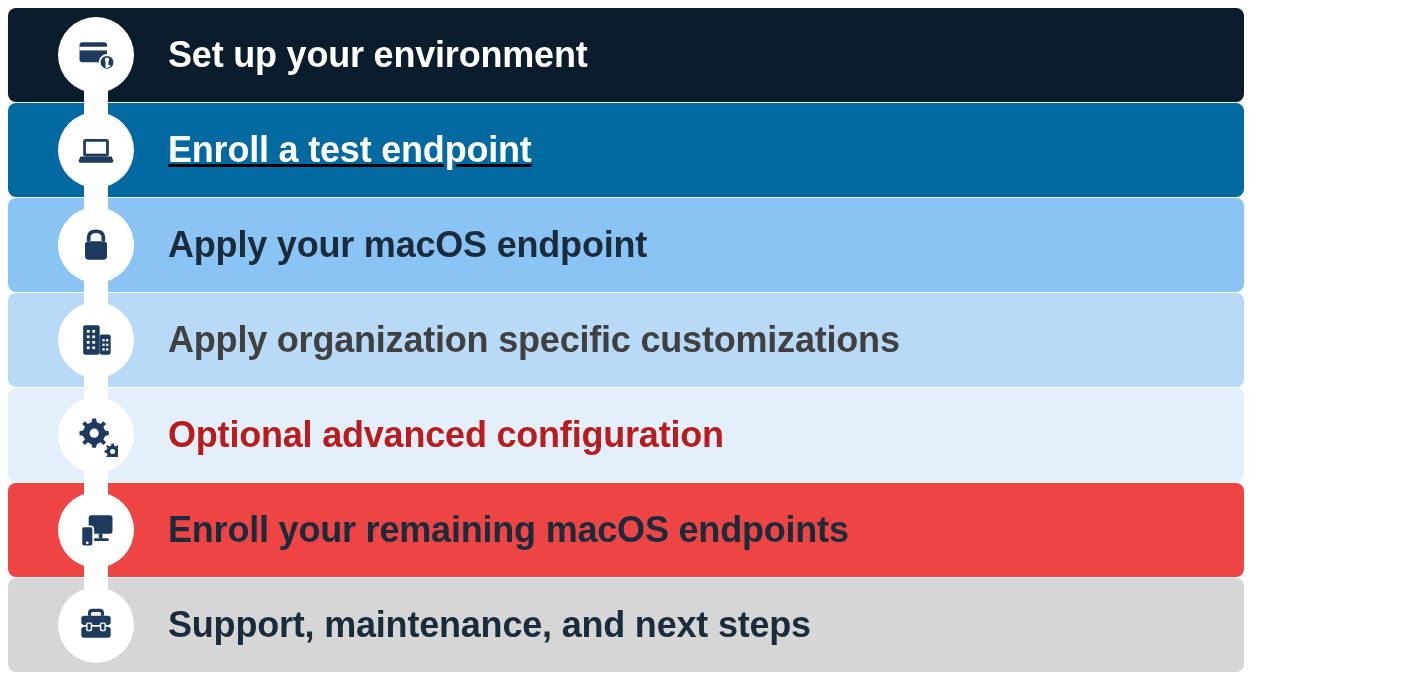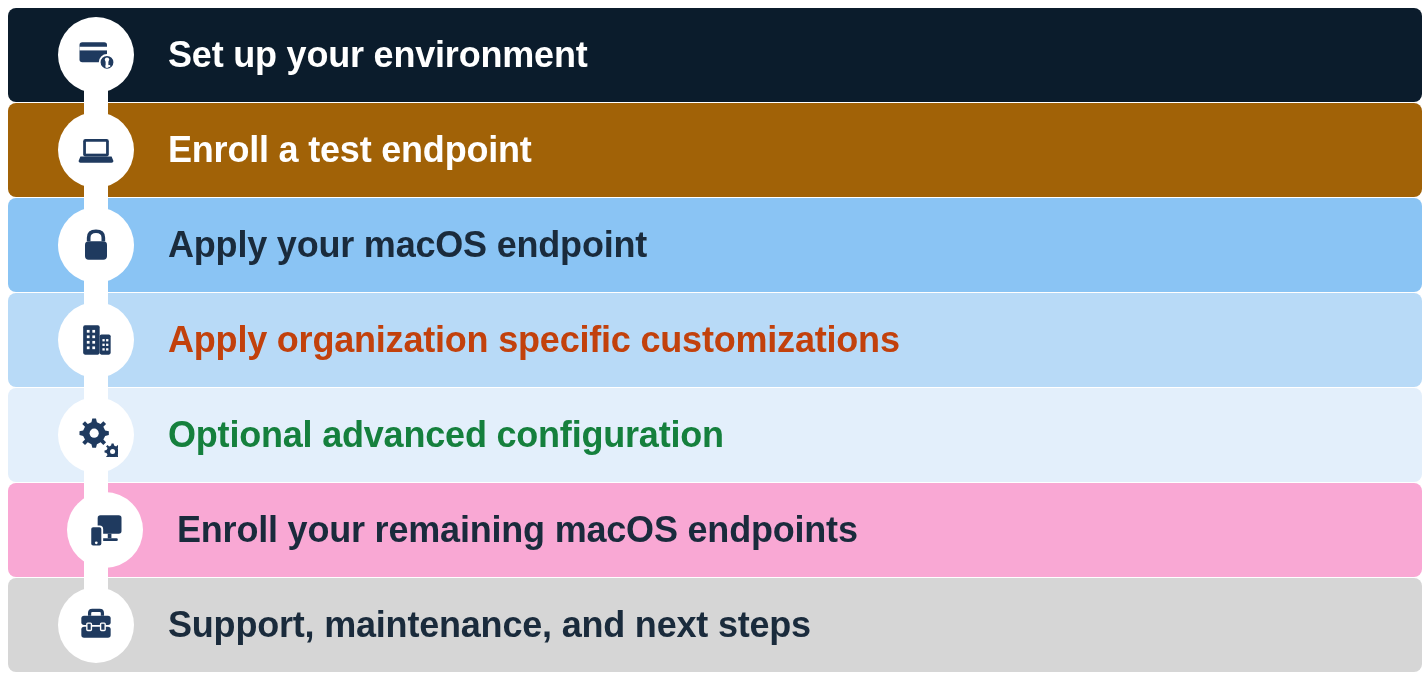--- a/index.html
+++ b/index.html
@@ -7,21 +7,21 @@
       padding: 0;
       box-sizing: border-box;
     }
     body {
       font-family: 'Segoe UI', -apple-system, BlinkMacSystemFont, sans-serif;
       padding: 8px;
       background: #fff;
     }
     .steps-container {
       position: relative;
-      width: 1414px;
+      width: 1236px;
     }
     .connector-line {
       position: absolute;
       left: 76px;
       top: 48px;
       bottom: 48px;
       width: 24px;
       background: #fff;
       z-index: 1;
     }
@@ -54,29 +54,29 @@
       height: 44px;
     }
     .step-label {
       font-size: 36px;
       font-weight: 600;
       margin-left: 34px;
       letter-spacing: -0.2px;
     }
     .step-0 { background: #0b1c2c; }
     .step-0 .step-label { color: #fff; }
-    .step-1 { background: #a16207; }
+    .step-1 { background: #0369a1; text-decoration: underline; }
     .step-1 .step-label { color: #fff; }
     .step-2 { background: #8ac4f4; }
     .step-2 .step-label { color: #1a2b3c; }
     .step-3 { background: #b8daf7; }
-    .step-3 .step-label { color: #c2410c; }
+    .step-3 .step-label { color: #404040; }
     .step-4 { background: #e3effb; }
-    .step-4 .step-label { color: #15803d; }
-    .step-5 { background: #f9a8d4; padding-left: 9px; }
+    .step-4 .step-label { color: #b91c1c; }
+    .step-5 { background: #ef4444; }
     .step-5 .step-label { color: #1a2b3c; }
     .step-6 { background: #d6d6d6; }
     .step-6 .step-label { color: #1a2b3c; }
     .fill-dark { fill: #1f3a5f; }
   </style>
 </head>
 <body>
 
 <div class="steps-container">
   <div class="connector-line"></div>

